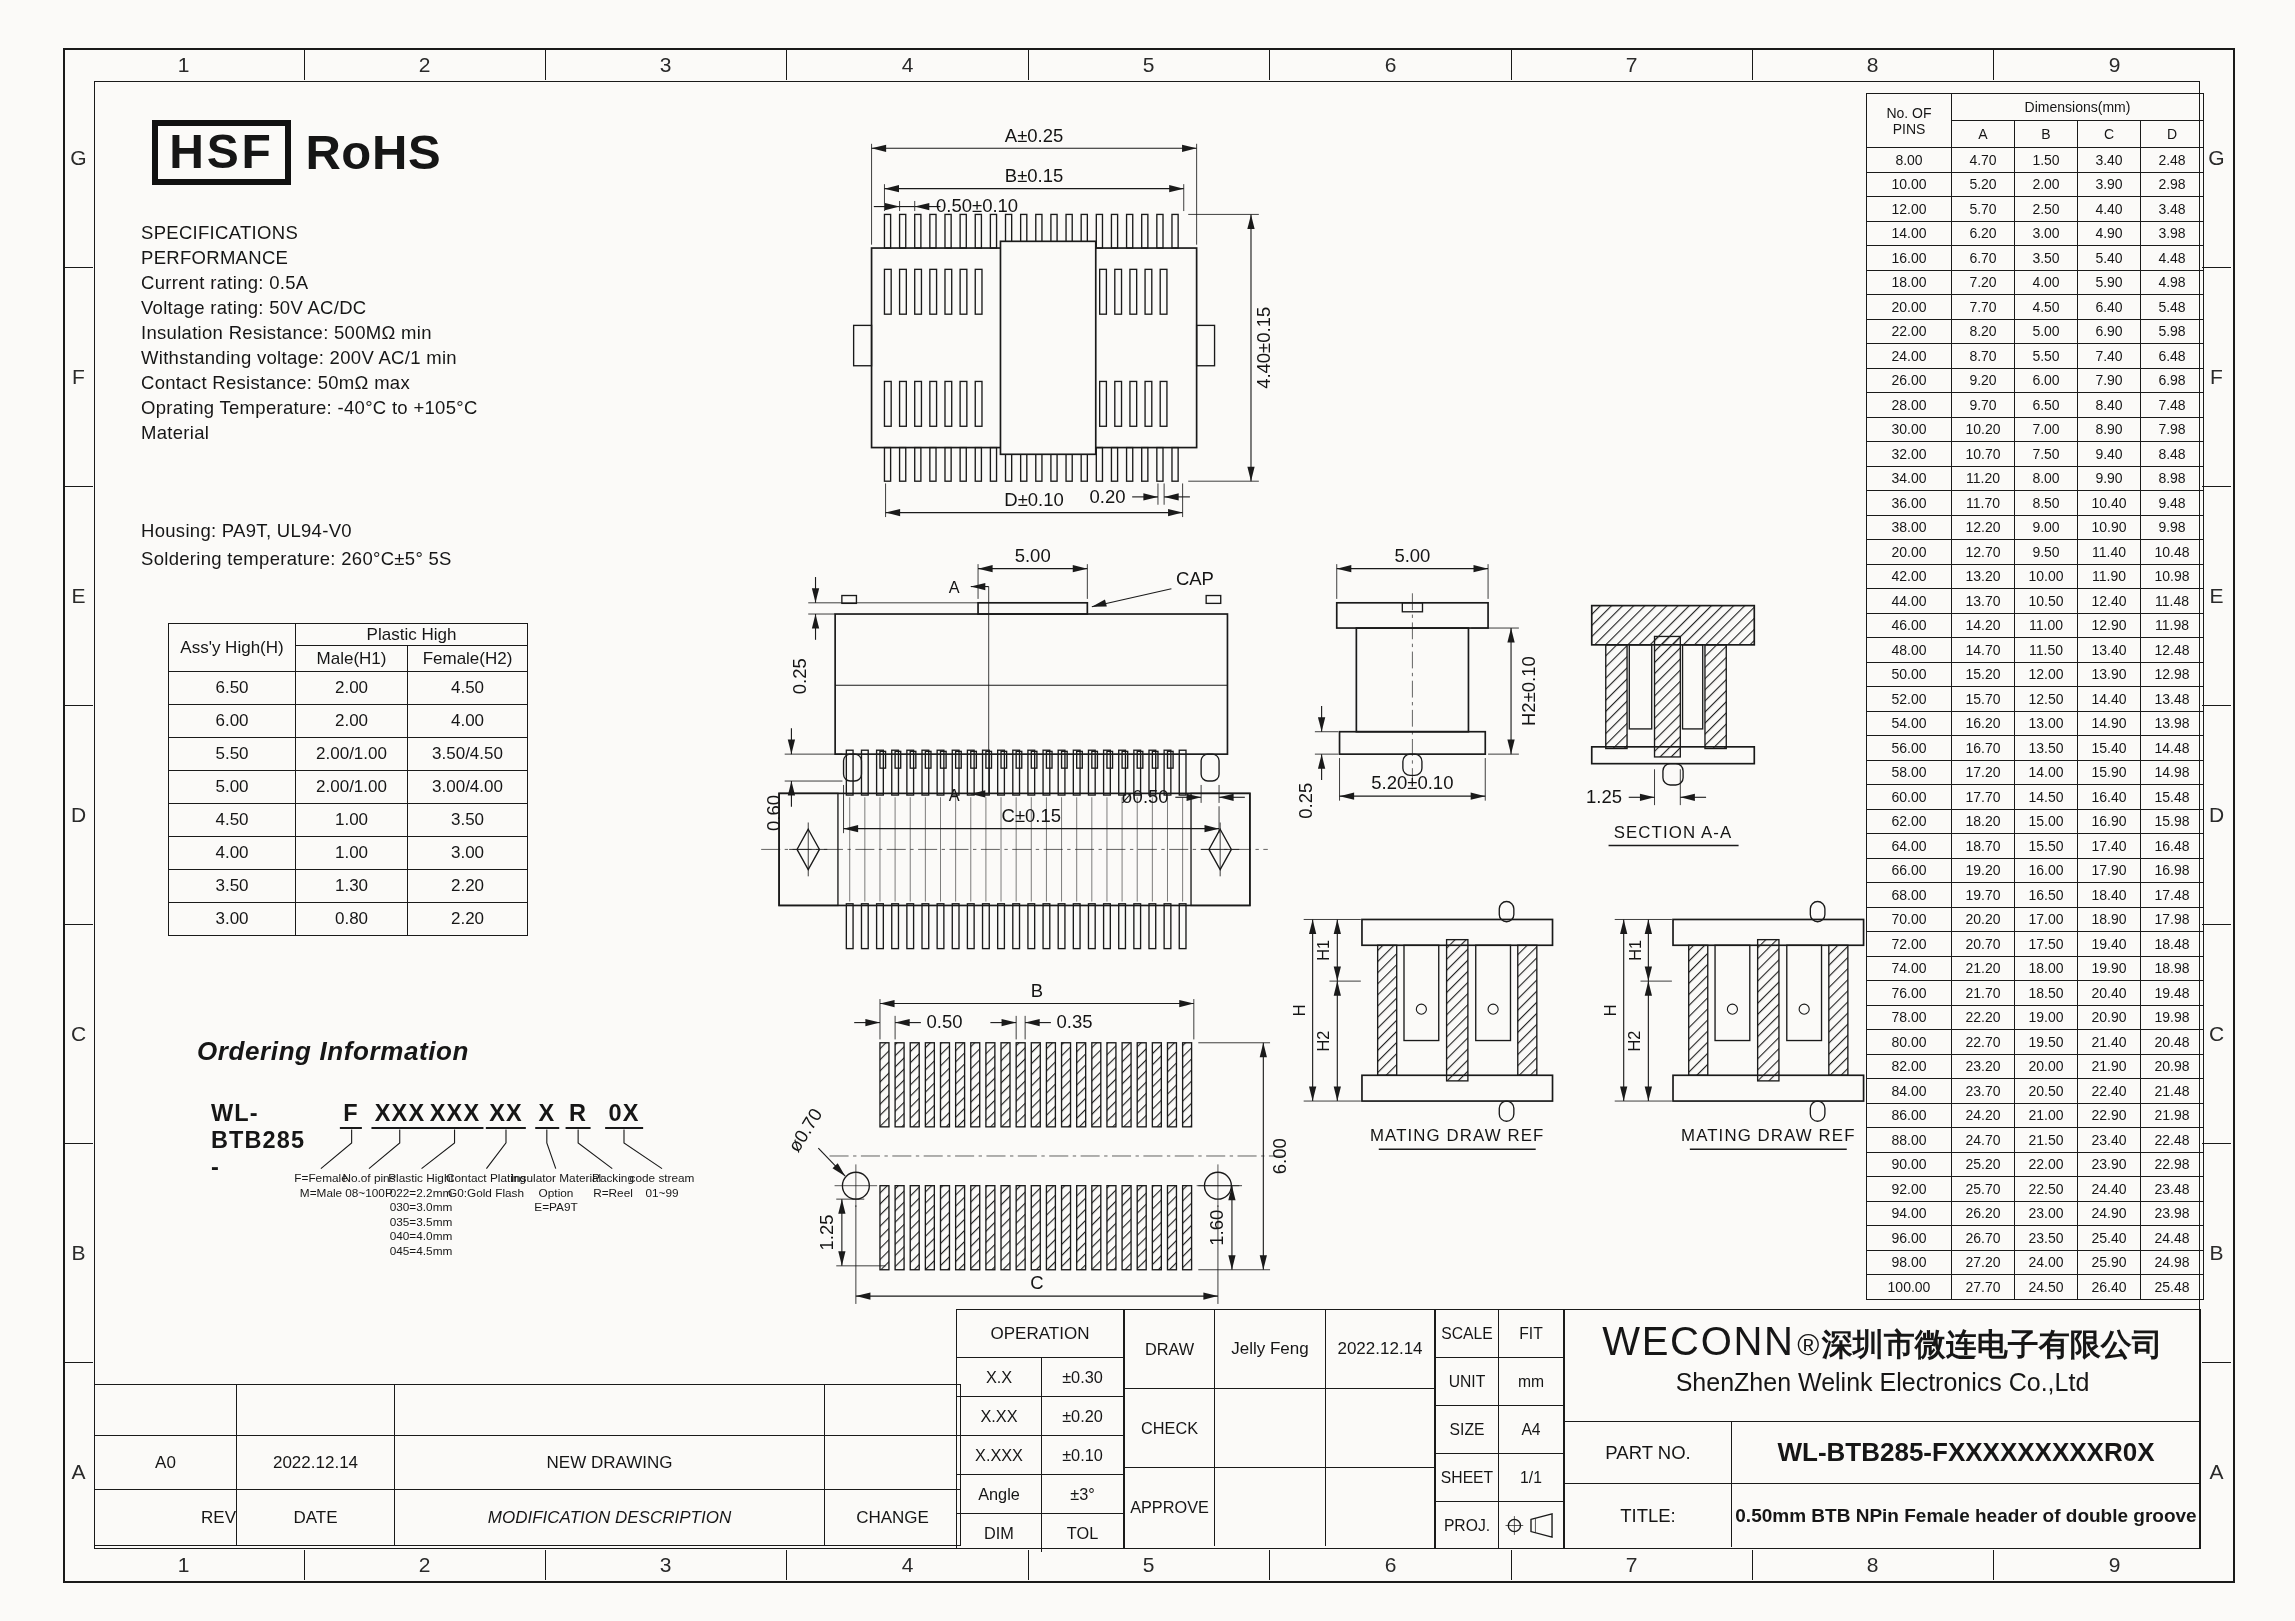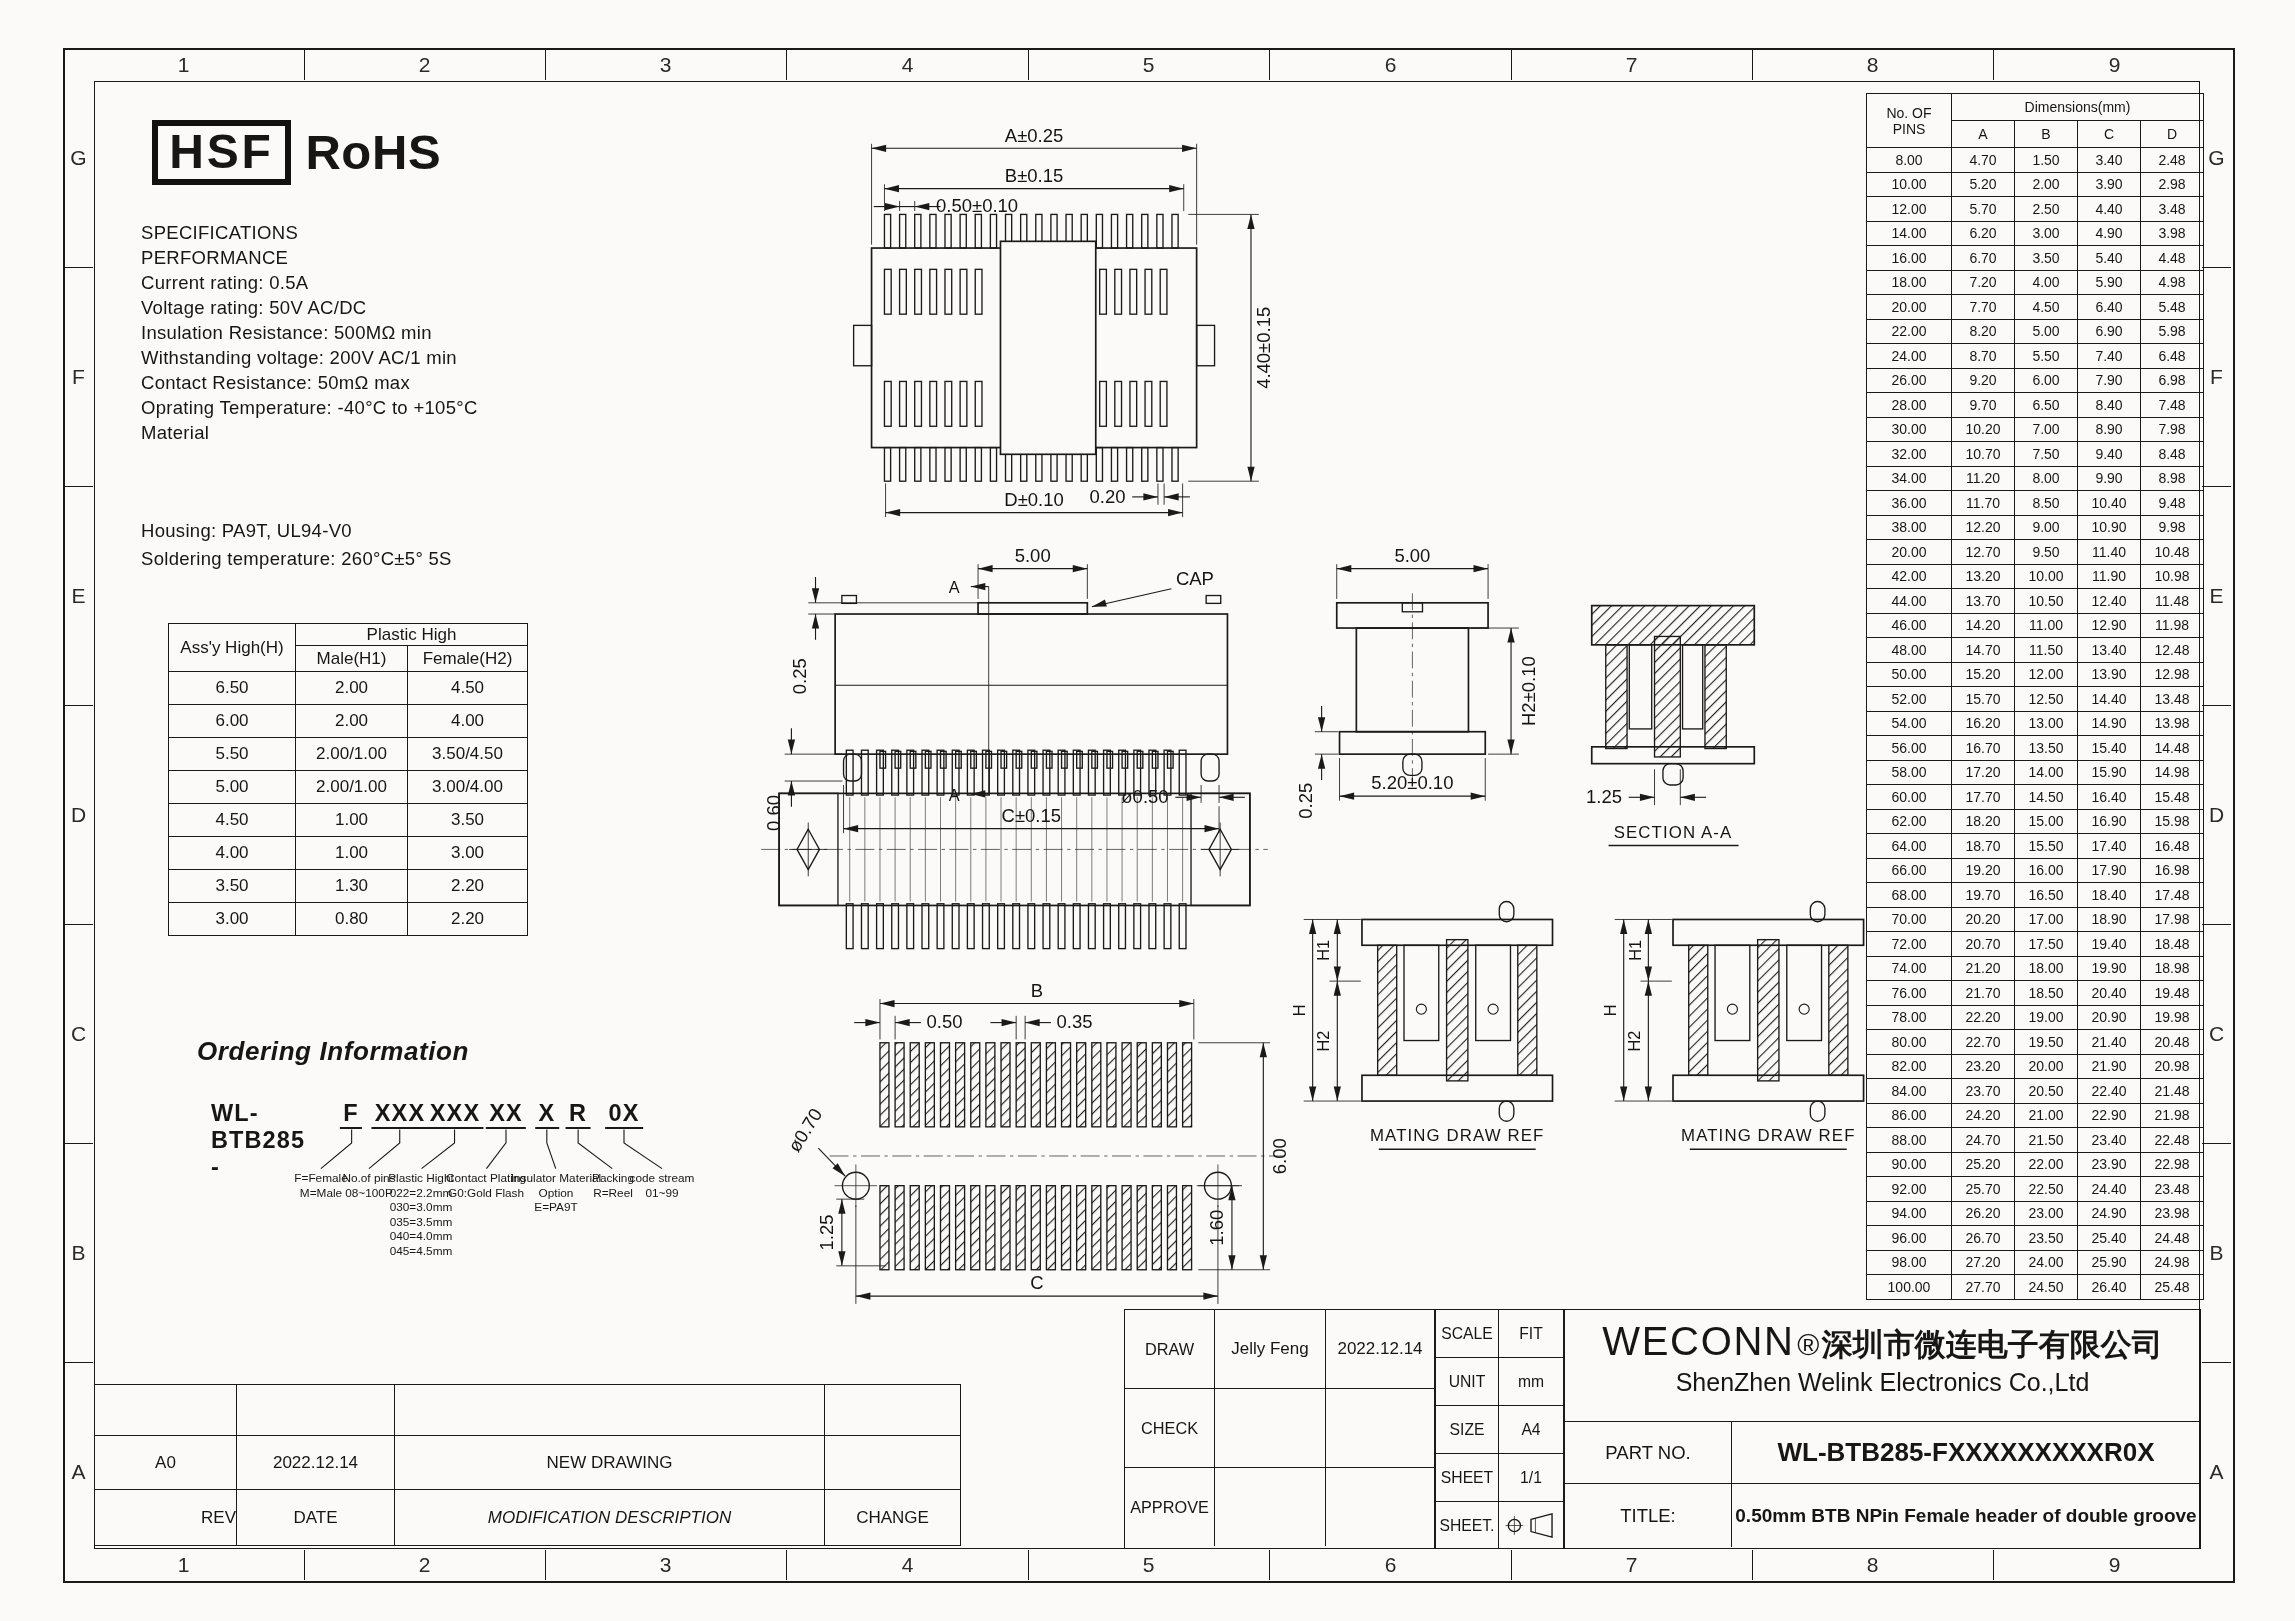--- a/index.html
+++ b/index.html
@@ -1057,20 +1057,43 @@
           <td style="height: 53px;"></td>
         </tr>
         <tr>
           <td style="height: 55px; text-align: right;">REV</td>
           <td style="height: 55px;">DATE</td>
           <td style="height: 55px; font-style: italic;">MODIFICATION DESCRIPTION</td>
           <td style="height: 55px;">CHANGE</td>
         </tr>
       </tbody>
     </table>
+  <div id="op-block" class="tb" style="left:956px;top:1309px;width:168px;height:240px;">
+      <div class="cellc" style="height: 47px; border-bottom: 1.4px solid rgb(26, 26, 26); font-size: 17px;">OPERATION</div>
+      <div class="tb-row" style="height: 38px; border-bottom: 1.4px solid rgb(26, 26, 26);">
+        <div class="cellc" style="width: 84px; border-right: 1.4px solid rgb(26, 26, 26); font-size: 16.3px;">X.X</div>
+        <div class="cellc" style="flex: 1 1 0%; font-size: 16.3px;">±0.30</div>
+      </div>
+      <div class="tb-row" style="height: 38px; border-bottom: 1.4px solid rgb(26, 26, 26);">
+        <div class="cellc" style="width: 84px; border-right: 1.4px solid rgb(26, 26, 26); font-size: 16.3px;">X.XX</div>
+        <div class="cellc" style="flex: 1 1 0%; font-size: 16.3px;">±0.20</div>
+      </div>
+      <div class="tb-row" style="height: 38px; border-bottom: 1.4px solid rgb(26, 26, 26);">
+        <div class="cellc" style="width: 84px; border-right: 1.4px solid rgb(26, 26, 26); font-size: 16.3px;">X.XXX</div>
+        <div class="cellc" style="flex: 1 1 0%; font-size: 16.3px;">±0.10</div>
+      </div>
+      <div class="tb-row" style="height: 38px; border-bottom: 1.4px solid rgb(26, 26, 26);">
+        <div class="cellc" style="width: 84px; border-right: 1.4px solid rgb(26, 26, 26); font-size: 16.3px;">Angle</div>
+        <div class="cellc" style="flex: 1 1 0%; font-size: 16.3px;">±3°</div>
+      </div>
+      <div class="tb-row" style="height: 38px;">
+        <div class="cellc" style="width: 84px; border-right: 1.4px solid rgb(26, 26, 26); font-size: 16.3px;">DIM</div>
+        <div class="cellc" style="flex: 1 1 0%; font-size: 16.3px;">TOL</div>
+      </div>
+    </div>
   <div id="signoff" class="tb" style="left:1124px;top:1309px;width:311px;height:240px;">
       <div class="tb-row" style="height: 78px; border-bottom: 1.4px solid rgb(26, 26, 26);">
         <div class="cellc" style="width: 89px; border-right: 1.4px solid rgb(26, 26, 26); font-size: 16.3px;">DRAW</div>
         <div class="cellc" style="width: 110px; border-right: 1.4px solid rgb(26, 26, 26); font-size: 17px;">Jelly Feng</div>
         <div class="cellc" style="flex: 1 1 0%; font-size: 17px;">2022.12.14</div>
       </div>
       <div class="tb-row" style="height: 78px; border-bottom: 1.4px solid rgb(26, 26, 26);">
         <div class="cellc" style="width: 89px; border-right: 1.4px solid rgb(26, 26, 26); font-size: 16.3px;">CHECK</div>
         <div class="cellc" style="width: 110px; border-right: 1.4px solid rgb(26, 26, 26); font-size: 17px;"></div>
         <div class="cellc" style="flex: 1 1 0%; font-size: 17px;"></div>
@@ -1092,21 +1115,21 @@
       </div>
       <div class="tb-row" style="height: 47px; border-bottom: 1.4px solid rgb(26, 26, 26);">
         <div class="cellc" style="width: 62px; border-right: 1.4px solid rgb(26, 26, 26); font-size: 15.7px;">SIZE</div>
         <div class="cellc" style="flex: 1 1 0%; font-size: 15.7px;">A4</div>
       </div>
       <div class="tb-row" style="height: 47px; border-bottom: 1.4px solid rgb(26, 26, 26);">
         <div class="cellc" style="width: 62px; border-right: 1.4px solid rgb(26, 26, 26); font-size: 15.7px;">SHEET</div>
         <div class="cellc" style="flex: 1 1 0%; font-size: 15.7px;">1/1</div>
       </div>
       <div class="tb-row" style="height: 47px;">
-        <div class="cellc" style="width: 62px; border-right: 1.4px solid rgb(26, 26, 26); font-size: 15.7px;">SHEET.</div>
+        <div class="cellc" style="width: 62px; border-right: 1.4px solid rgb(26, 26, 26); font-size: 15.7px;">PROJ.</div>
         <div class="cellc" style="flex: 1 1 0%; font-size: 15.7px;">
           <svg width="54" height="31" viewBox="0 0 96 56">
             <circle cx="18" cy="28" r="11" fill="none" stroke="#1a1a1a" stroke-width="2.5"></circle>
             <line x1="2" y1="28" x2="34" y2="28" stroke="#1a1a1a" stroke-width="1.3"></line>
             <line x1="18" y1="11" x2="18" y2="45" stroke="#1a1a1a" stroke-width="1.3"></line>
             <path d="M48 17 L86 7 L86 49 L48 39 Z" fill="none" stroke="#1a1a1a" stroke-width="2.5"></path>
             <line x1="56" y1="15" x2="56" y2="41" stroke="#1a1a1a" stroke-width="1.3"></line>
           </svg>
         </div>
       </div>

